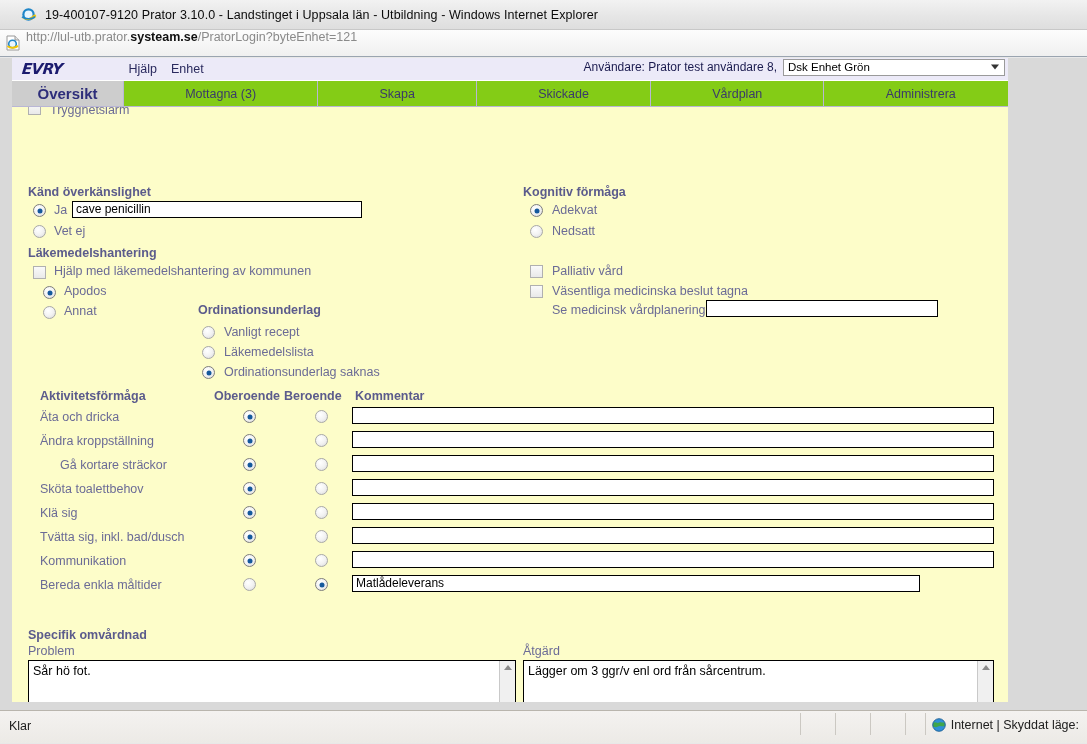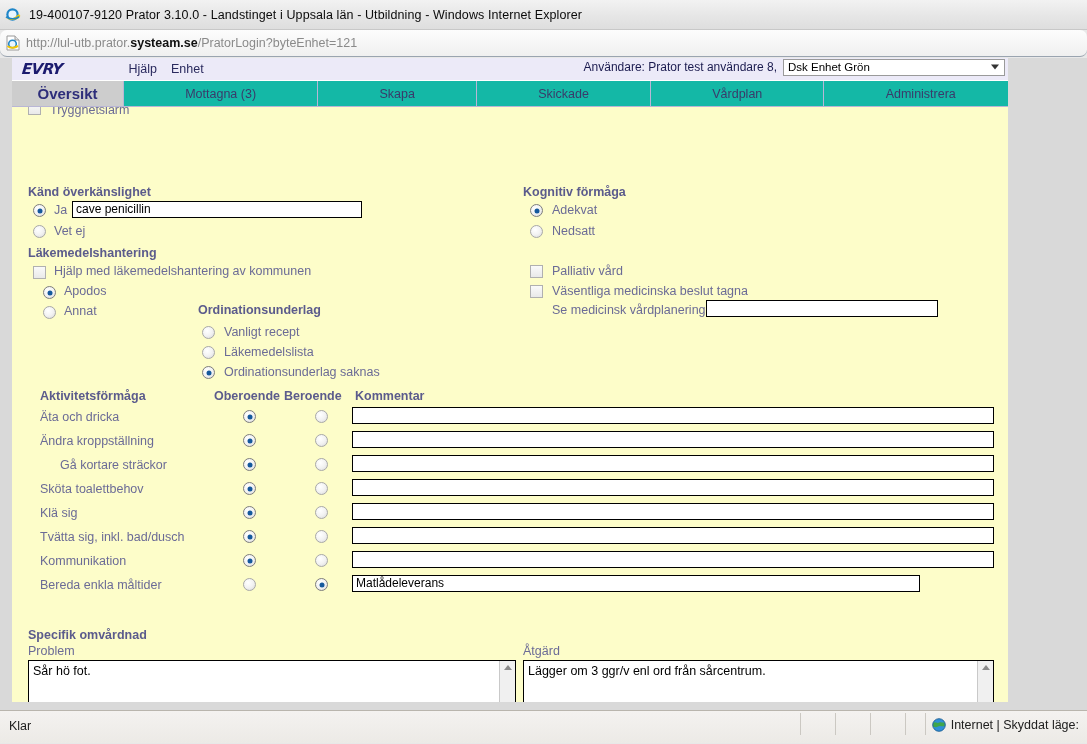--- a/index.html
+++ b/index.html
@@ -16,40 +16,40 @@
     position: absolute; left: 0; top: 0;
     width: 1087px; height: 744px;
     background: #e8e8e8;
   }
   .titlebar {
     position: absolute; left: 0; top: 0;
     width: 1087px; height: 30px;
     background: linear-gradient(to bottom, #f2f2f2 0%, #e6e6e6 55%, #dedede 100%);
     border-bottom: 1px solid #c8c8c8;
     display: flex; align-items: center;
-    padding-left: 4px;
+    padding-left: 20px;
   }
   .title-text {
     font-size: 12.5px; color: #0a0a0a;
     white-space: nowrap;
     margin-left: 8px;
     letter-spacing: 0.1px;
   }
   .ie-logo {
     width: 17px; height: 17px;
     position: relative; flex: none;
   }
   .ie-logo svg { display:block; }
 
   .addressbar {
     position: absolute; left: 0; top: 30px;
     width: 1087px; height: 27px;
     background: linear-gradient(to bottom,#fdfdfd 0%, #f0f0f0 100%);
     border-bottom: 1px solid #9aa4b0;
-    display: flex; align-items: center; border-radius: 7px;
+    display: flex; 
   }
   .addr-icon-box {
     width: 26px; height: 26px;
     display:flex; align-items:center; justify-content:center;
     flex: none;
   }
   .url { font-size: 12.5px; white-space: nowrap; color:#888; }
   .url .proto { color:#8a8a8a; }
   .url .host-bold { color:#101010; font-weight: bold; }
   .url .path { color:#8a8a8a; }
@@ -110,21 +110,21 @@
     background: #eceaf8;
     display: flex;
     border-bottom: 1px solid #b9b6d6;
   }
   .tab {
     flex: 1 1 auto;
     display:flex; align-items:center; justify-content:center;
     font-size: 12.5px; color:#3a3a6a;
     border-right: 1px solid #b9b6d6;
     cursor: pointer;
-    background: #14b8a6;
+    background: #84cc16;
     white-space: nowrap;
   }
   .tab:last-child { border-right: none; }
   .tab.active {
     background: #cdcdcd;
     color: #2e2e7a;
     font-weight: bold;
     font-size: 15px;
     flex: 0 0 112px;
   }

